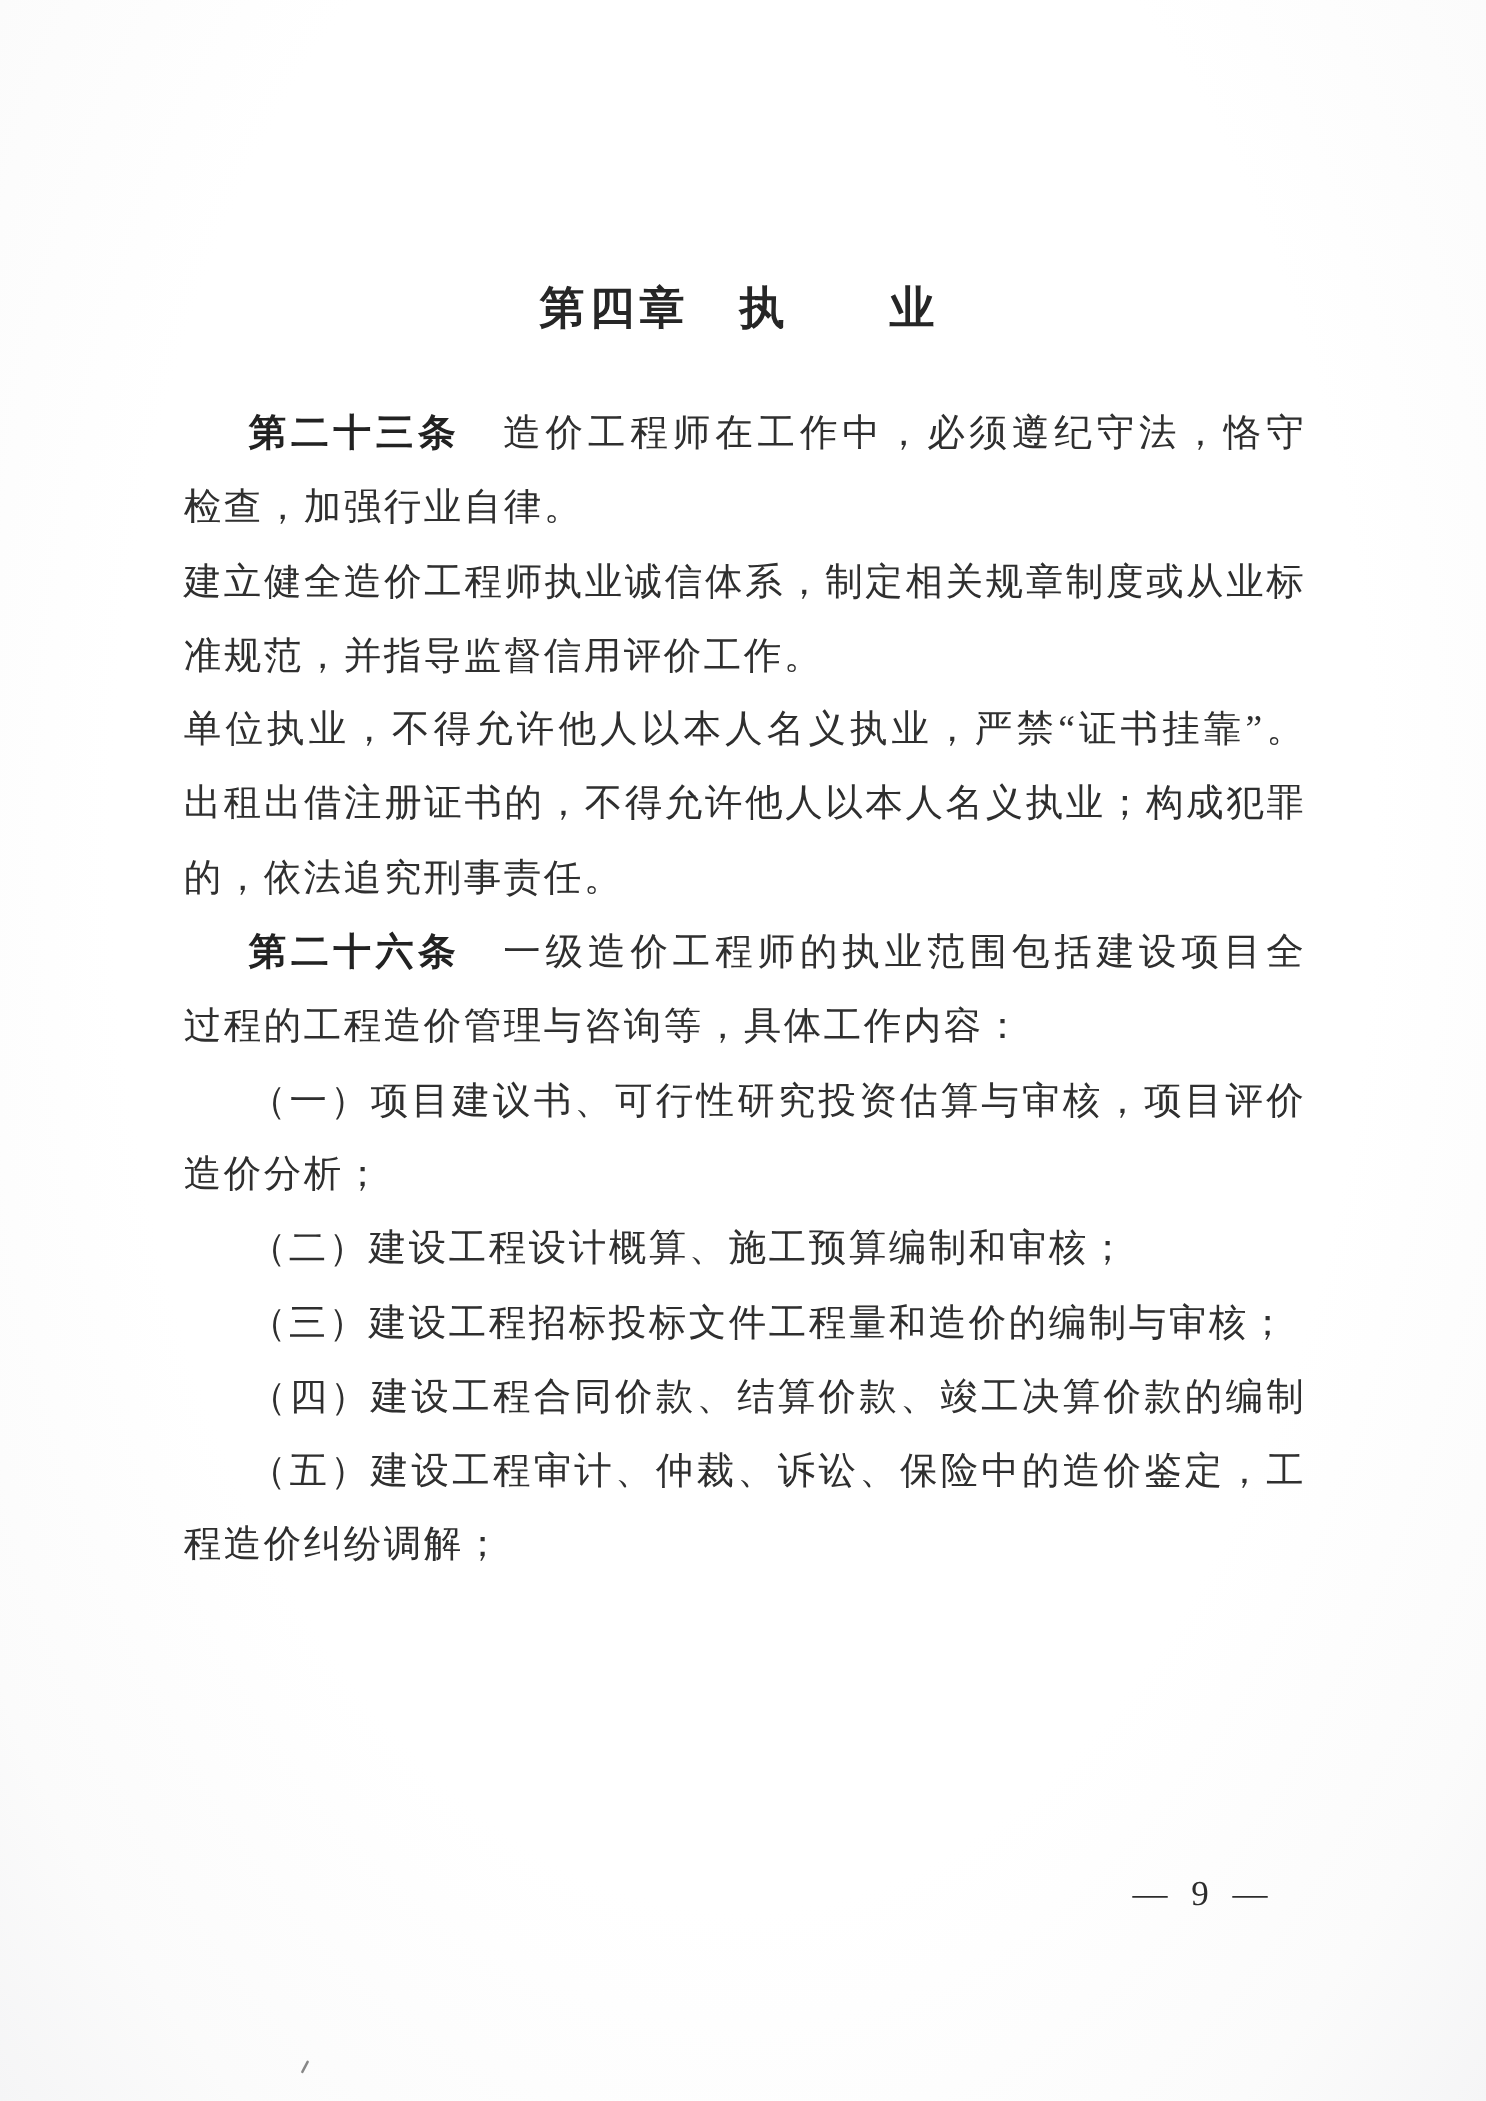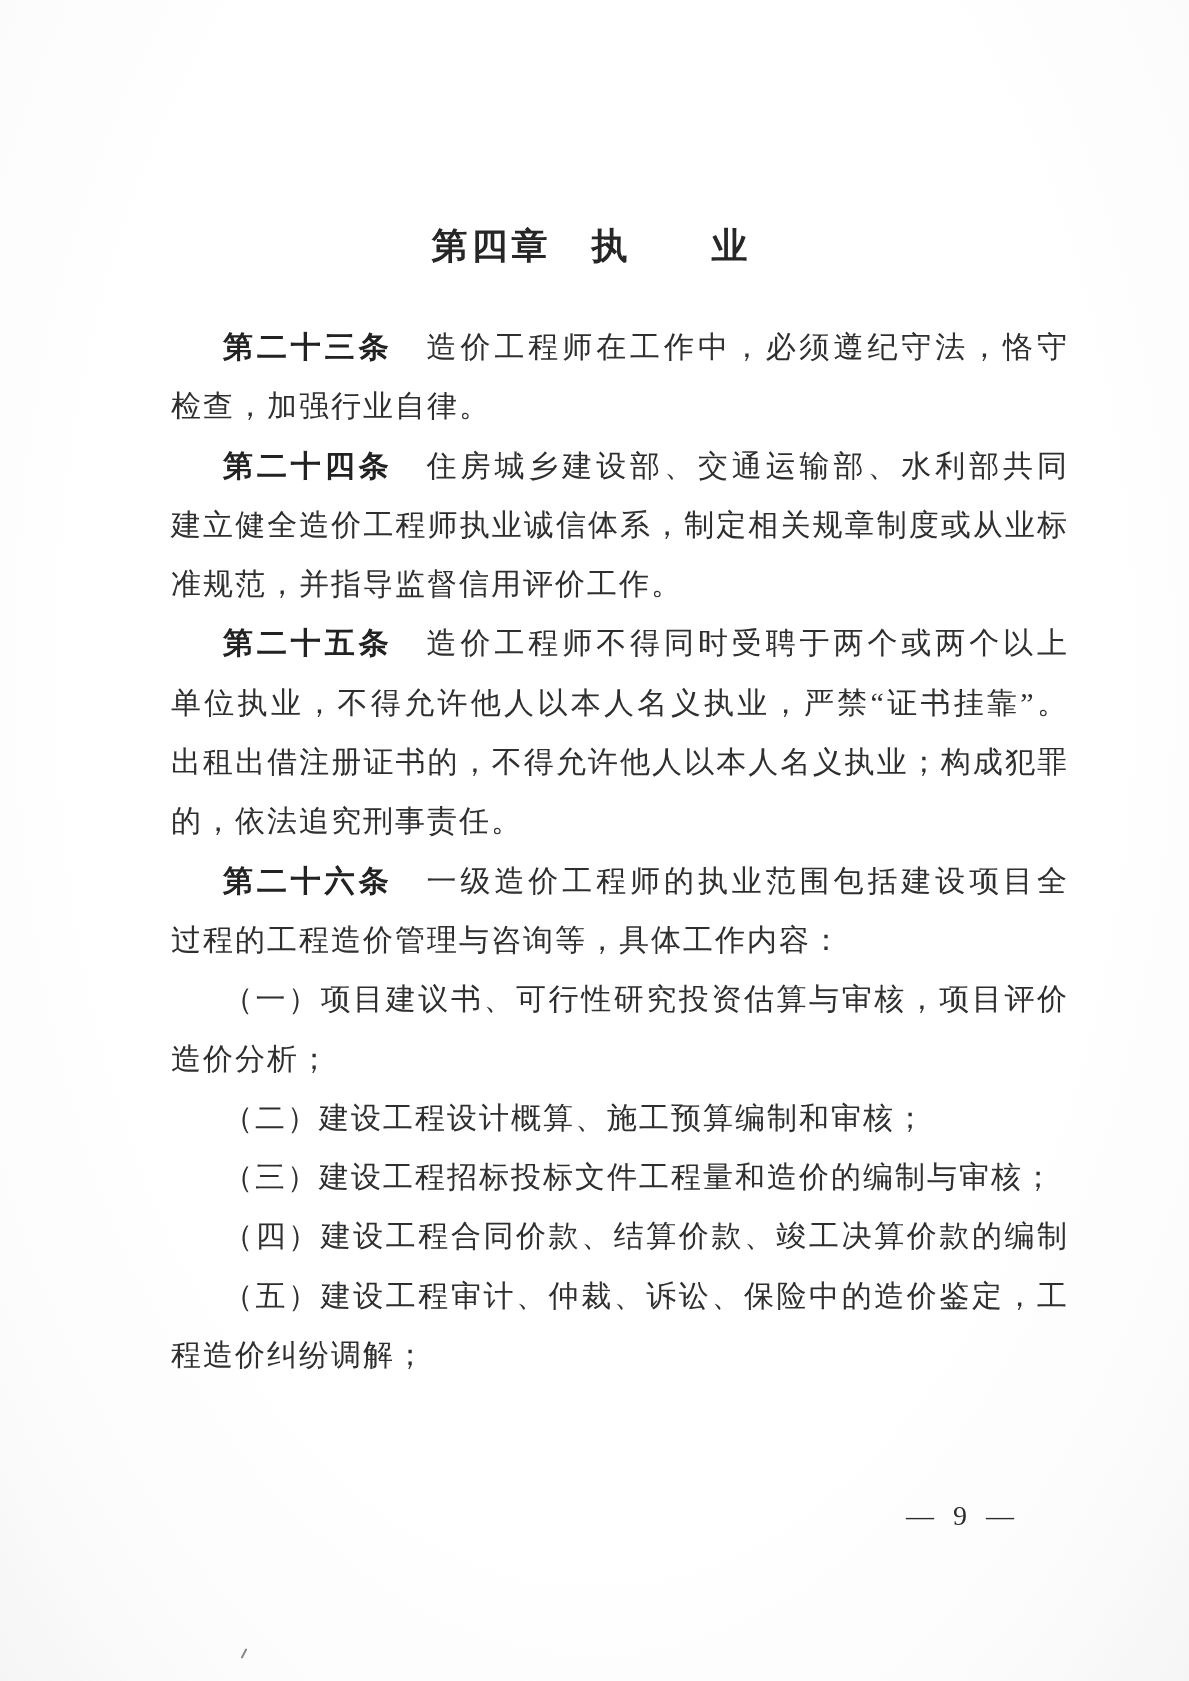--- a/index.html
+++ b/index.html
@@ -28,21 +28,20 @@
     font-weight: 700;
     letter-spacing: 4px;
     color: #262626;
     white-space: pre;
   }
   .text-block {
     position: absolute;
     top: 317px;
     left: 147px;
     width: 898px;
-    margin-left: 24px;
   }
   .line {
     height: 59.3px;
     line-height: 59.3px;
     font-size: 30px;
     letter-spacing: 2px;
     white-space: nowrap;
     color: #2f2f2f;
   }
   .line.full {
@@ -91,27 +90,25 @@
 
   <h1 class="chapter-title">第四章　执　　业</h1>
 
   <div class="text-block">
 
     <div class="line full indent"><span class="lead">第二十三条</span><span>造价工程师在工作中，必须遵纪守法，恪守</span></div>
 
 
     <div class="line"><span>检查，加强行业自律。</span></div>
 
-    <div class="line full indent"><span class="lead">第二十四条</span><span>住房城乡建设部、交通运输部、水利部共同</span></div>
 
     <div class="line full"><span>建立健全造价工程师执业诚信体系，制定相关规章制度或从业标</span></div>
 
     <div class="line"><span>准规范，并指导监督信用评价工作。</span></div>
 
-    <div class="line full indent"><span class="lead">第二十五条</span><span>造价工程师不得同时受聘于两个或两个以上</span></div>
 
     <div class="line full"><span>单位执业，不得允许他人以本人名义执业，严禁“证书挂靠”。</span></div>
 
     <div class="line full"><span>出租出借注册证书的，不得允许他人以本人名义执业；构成犯罪</span></div>
 
     <div class="line"><span>的，依法追究刑事责任。</span></div>
 
     <div class="line full indent"><span class="lead">第二十六条</span><span>一级造价工程师的执业范围包括建设项目全</span></div>
 
     <div class="line"><span>过程的工程造价管理与咨询等，具体工作内容：</span></div>

